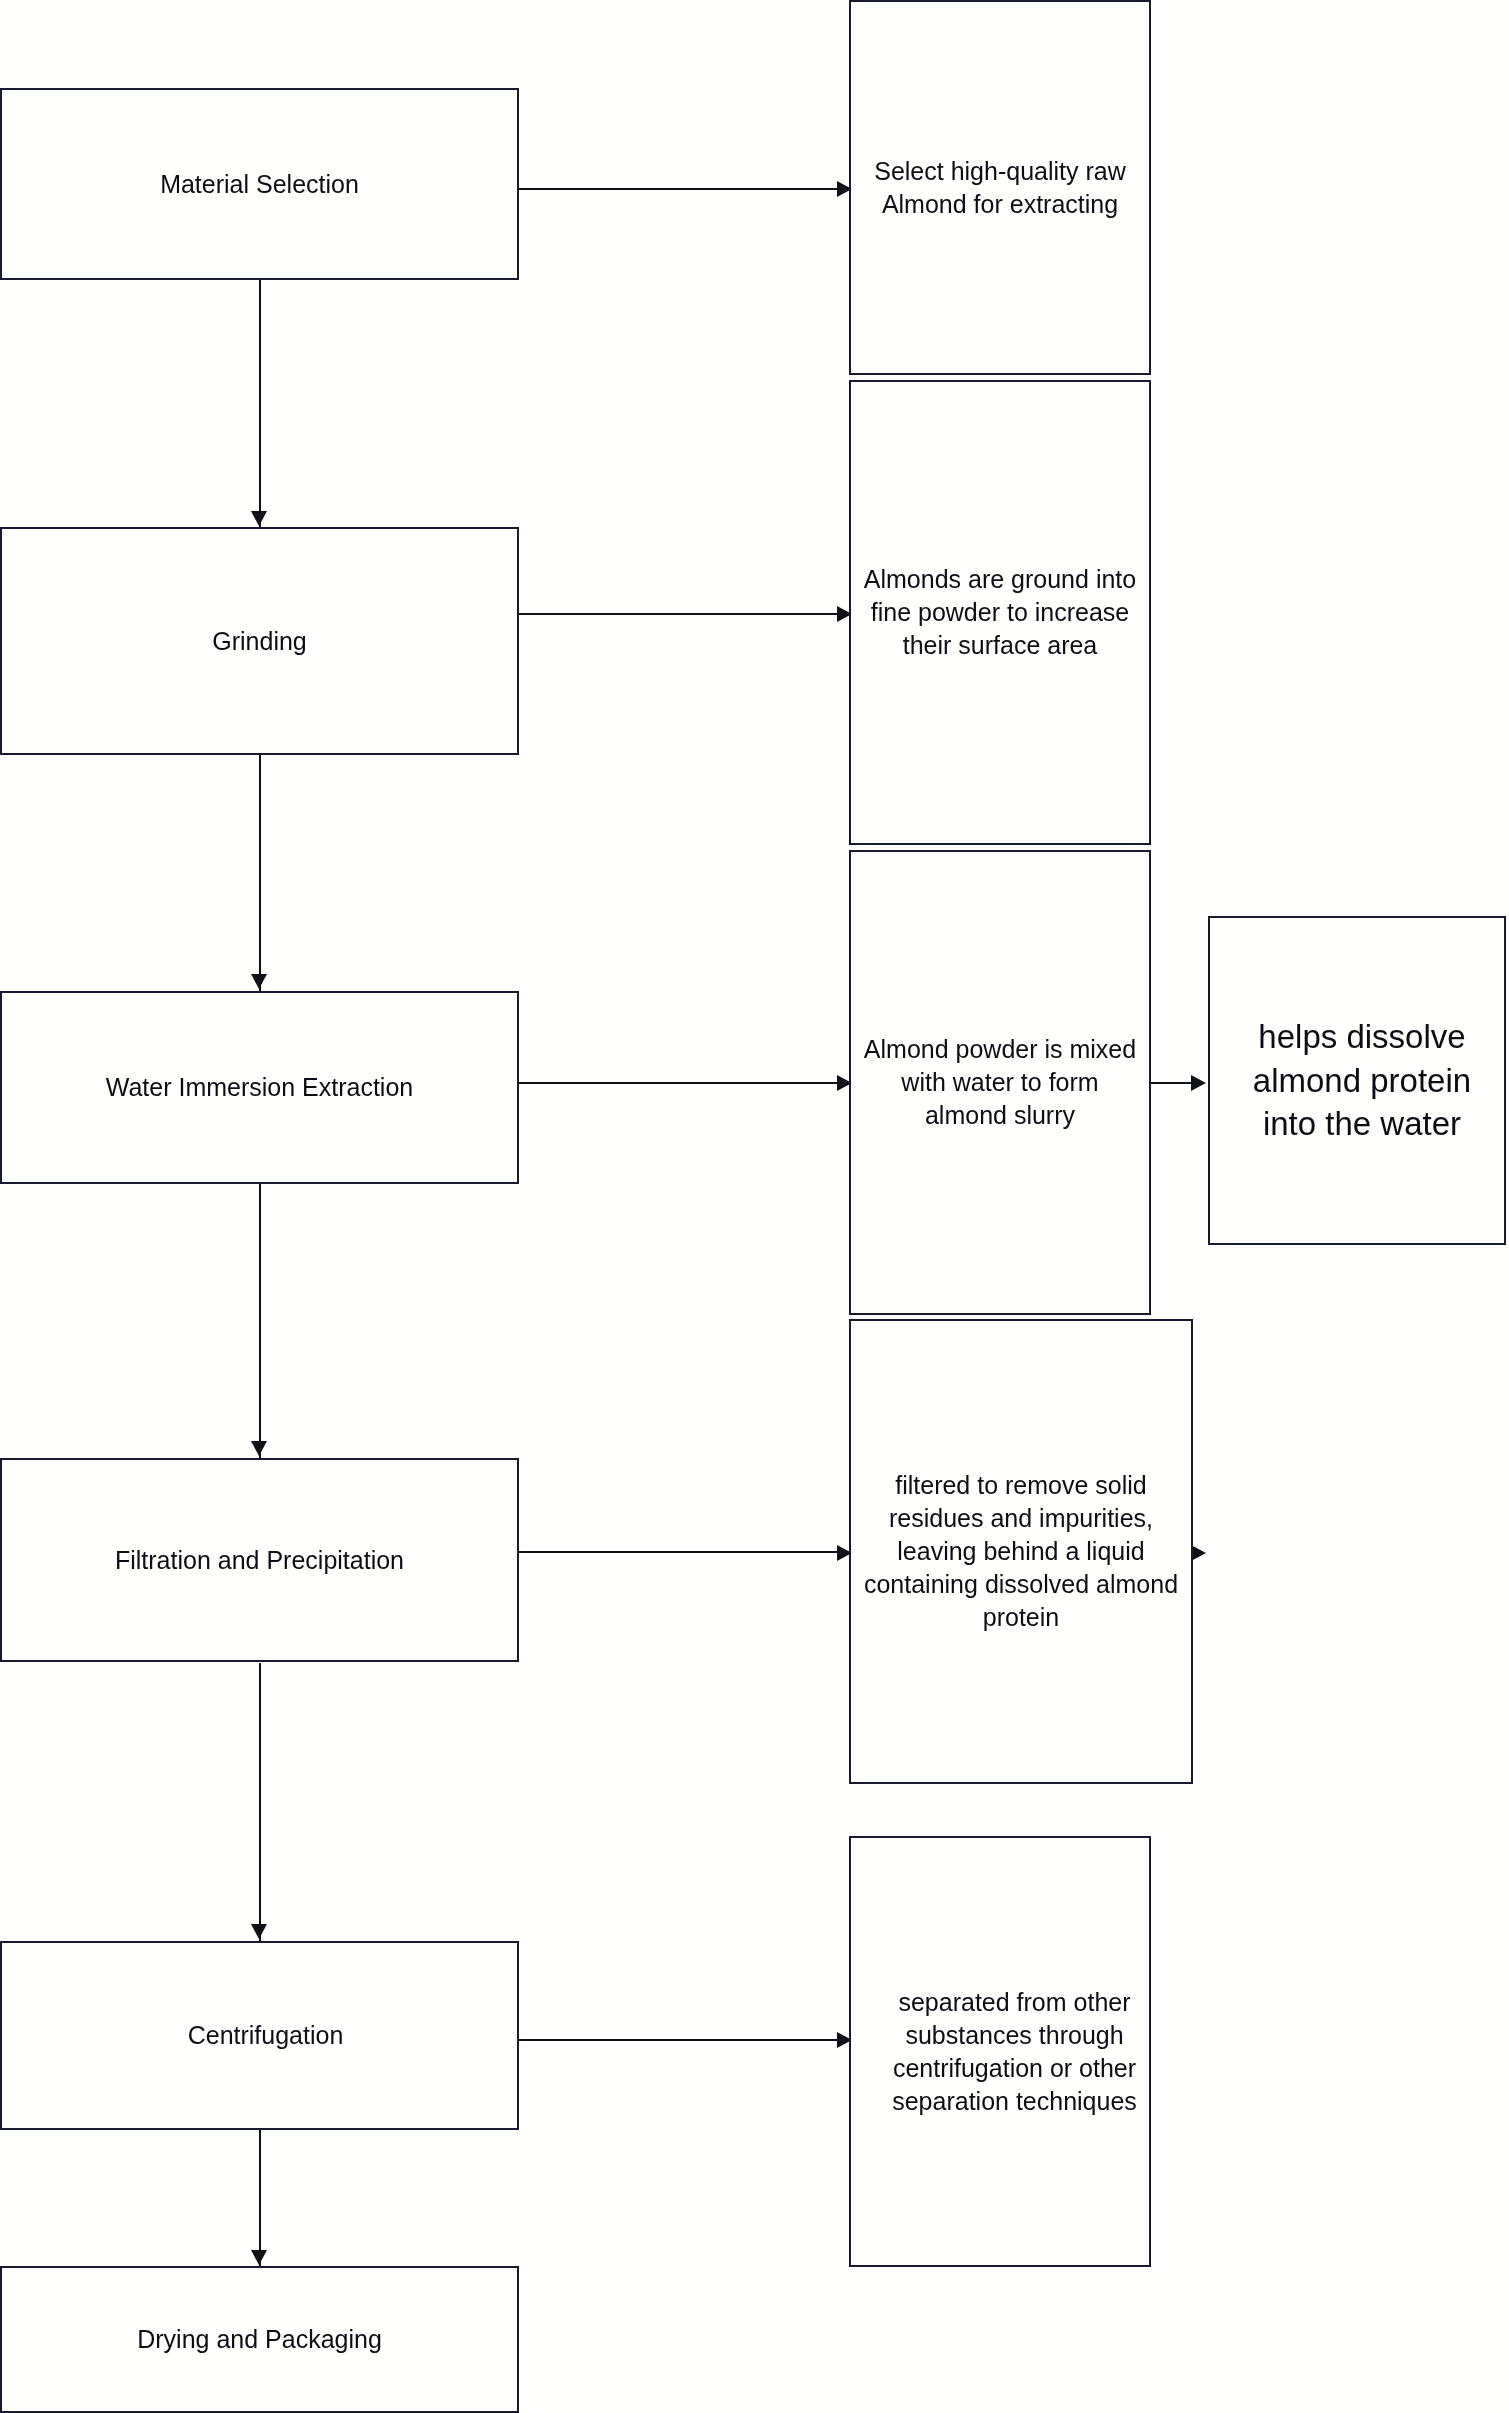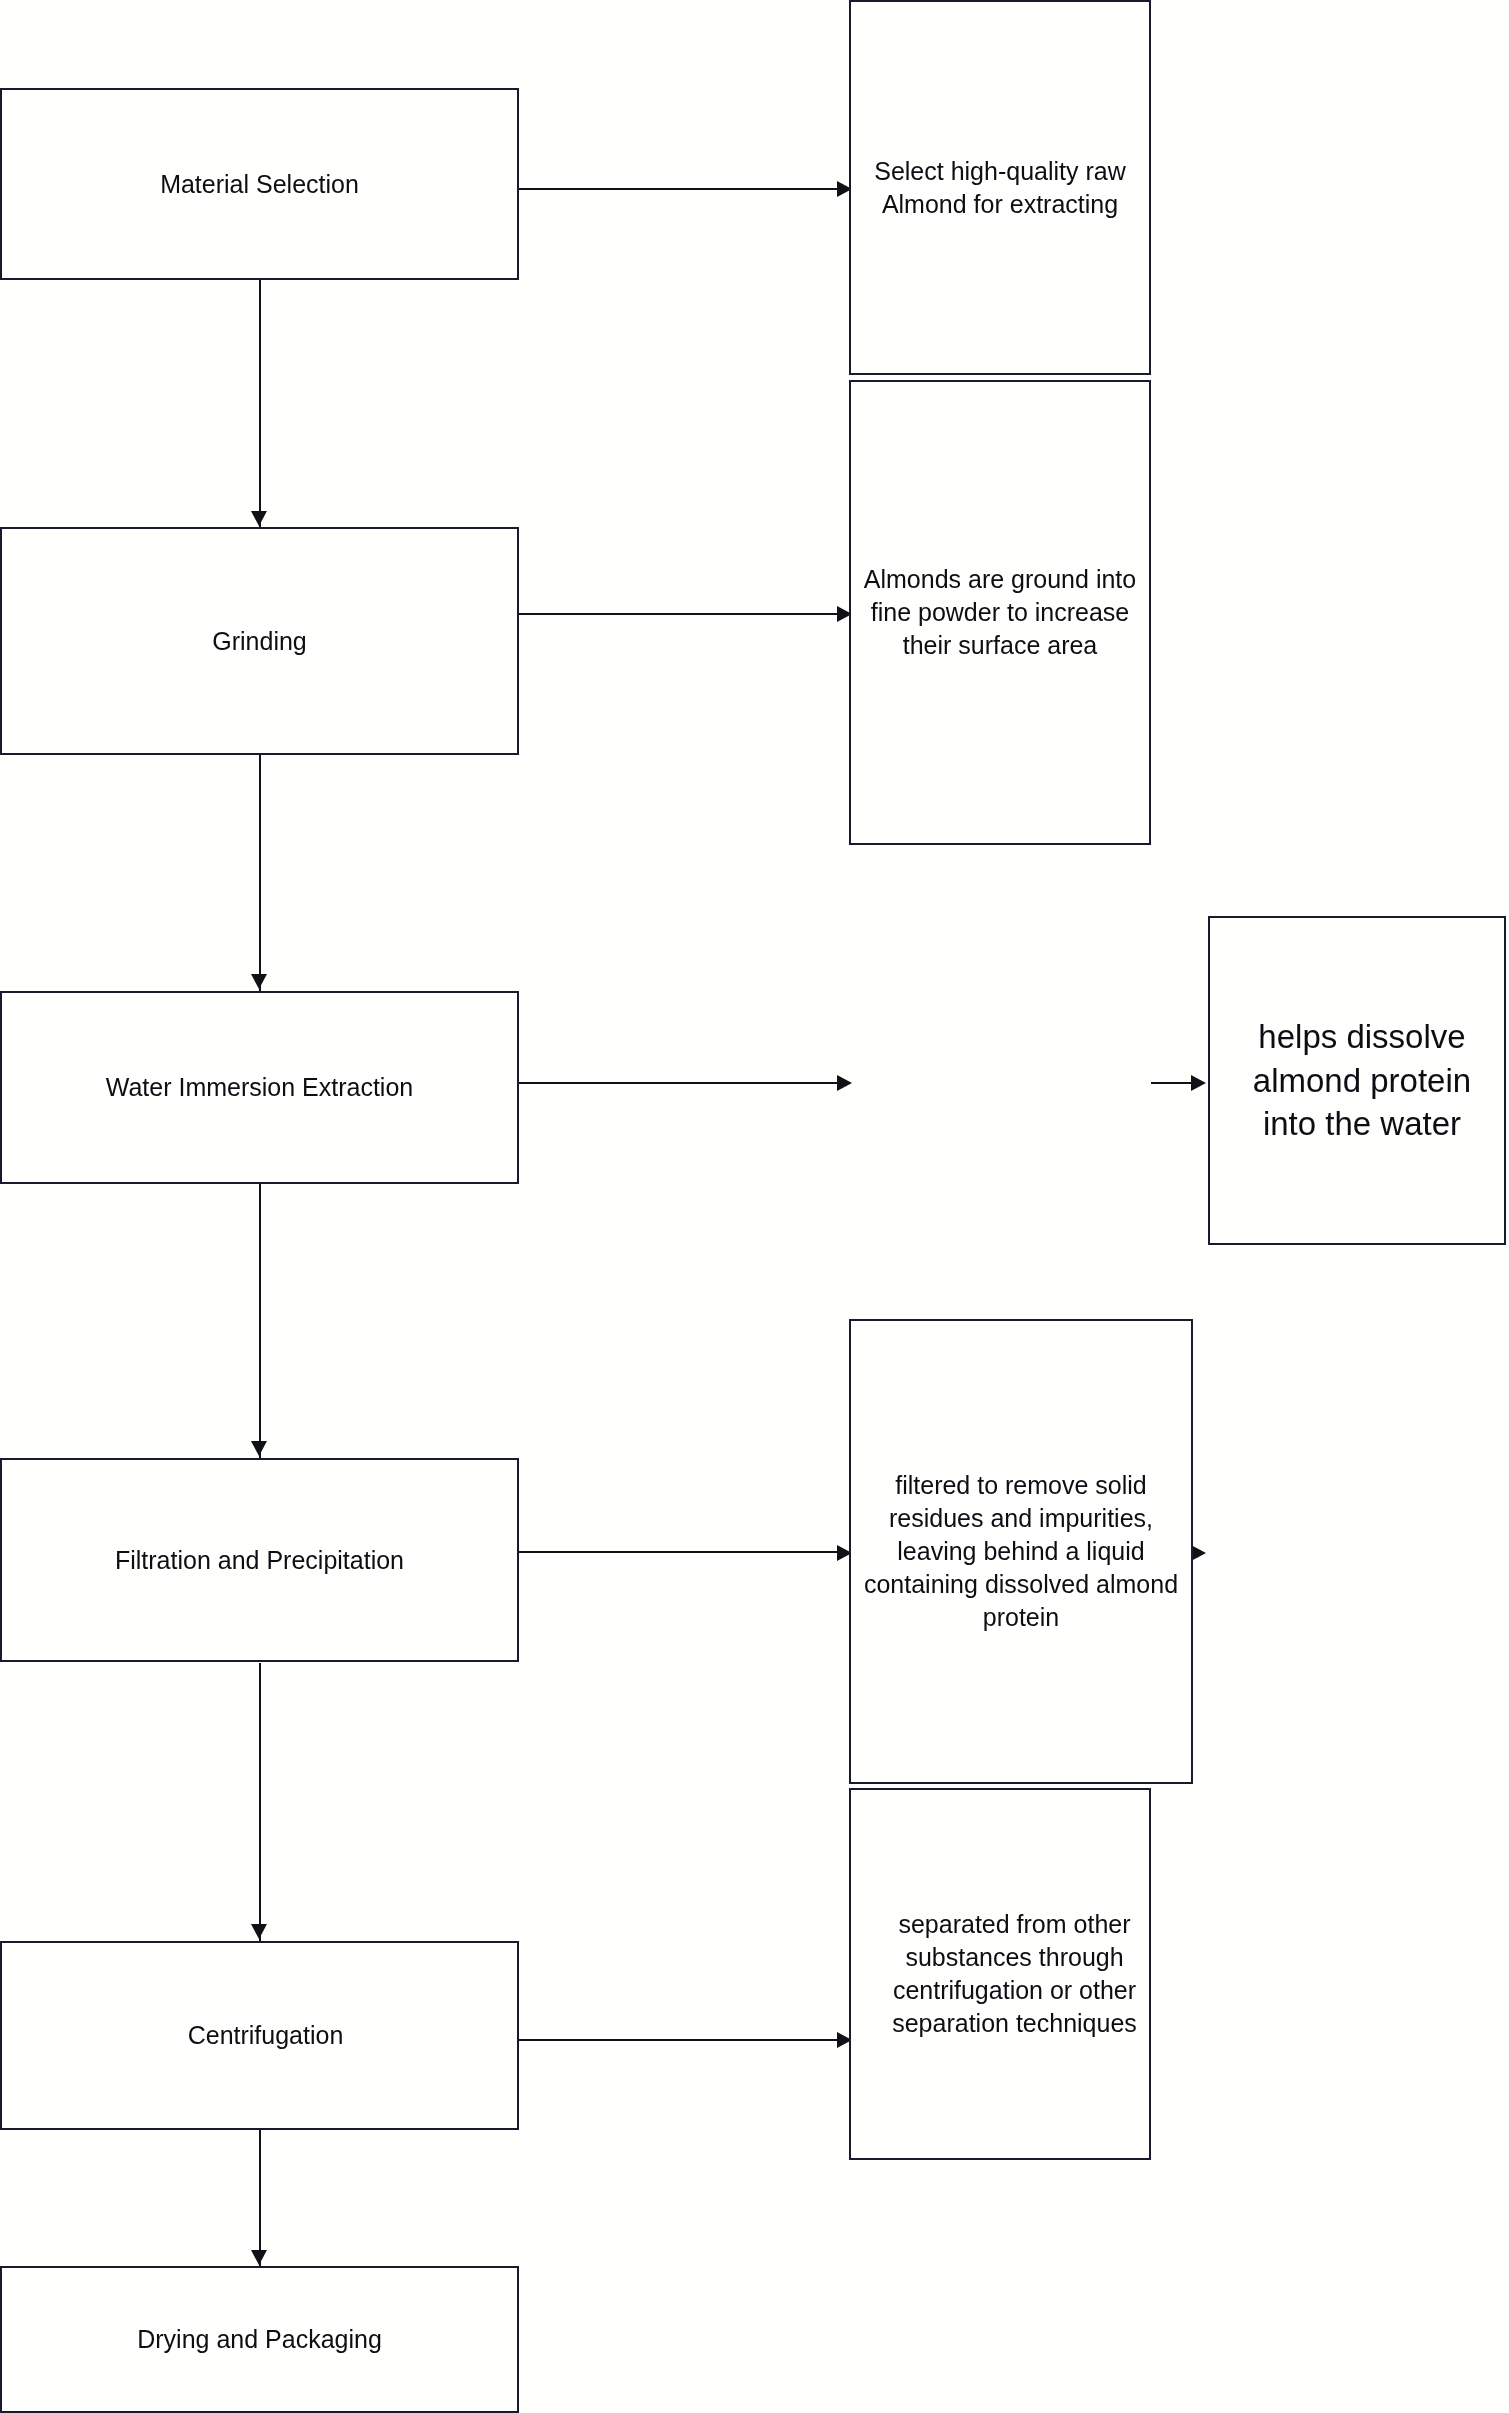--- a/index.html
+++ b/index.html
@@ -129,26 +129,29 @@
   </div>
 
   <div class="node desc" style="left:849px; top:0px; width:302px; height:375px;">
     <span>Select high-quality raw Almond for extracting</span>
   </div>
 
   <div class="node desc" style="left:849px; top:380px; width:302px; height:465px;">
     <span>Almonds are ground into fine powder to increase their surface area</span>
   </div>
 
+  <div class="node desc" style="left:849px; top:850px; width:302px; height:465px;">
+    <span>Almond powder is mixed with water to form almond slurry</span>
+  </div>
 
   <div class="node desc" style="left:849px; top:1319px; width:344px; height:465px;">
     <span>filtered to remove solid residues and impurities, leaving behind a liquid containing dissolved almond protein</span>
   </div>
 
-  <div class="node desc" style="left:849px; top:1788px; width:302px; height:372px;padding-left:37px;">
+  <div class="node desc" style="left:849px; top:1836px; width:302px; height:431px;padding-left:37px;">
     <span>separated from other substances through centrifugation or other separation techniques</span>
   </div>
 
   <div class="node detail" style="left:1208px; top:916px; width:298px; height:329px;">
     <span>helps dissolve almond protein into the water</span>
   </div>
 
 
 </div>
 

